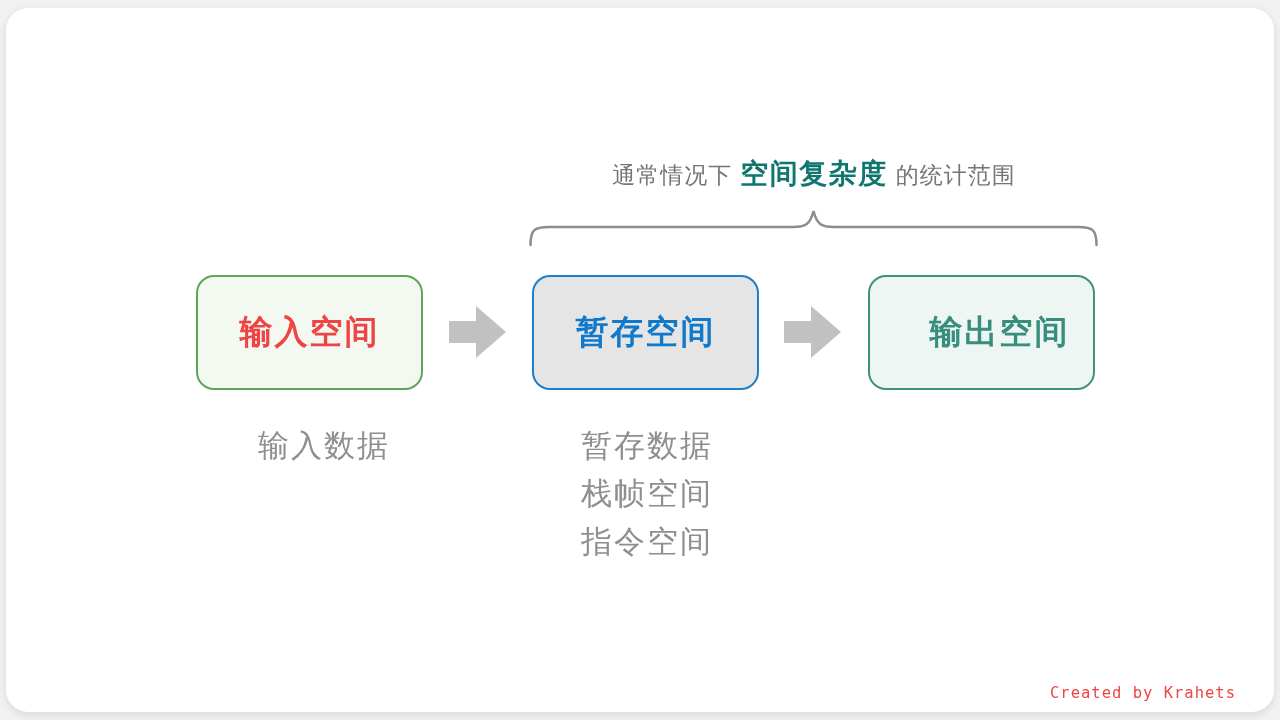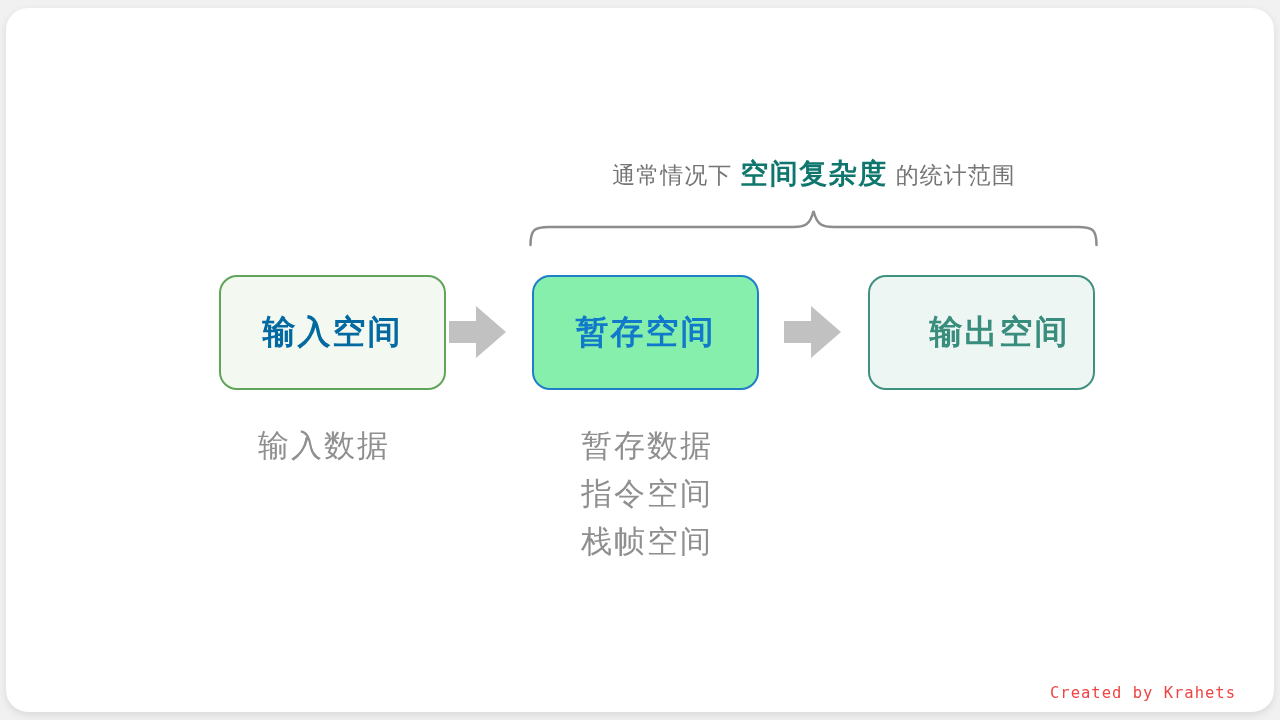--- a/index.html
+++ b/index.html
@@ -62,46 +62,46 @@
     <span class="cap-regular">通常情况下</span>
     <span class="cap-bold">空间复杂度</span>
     <span class="cap-regular">的统计范围</span>
   </div>
 
   <svg class="brace" width="569" height="40" viewBox="0 0 569 40">
     <path d="M 1.5 37 C 1.5 22, 5 19, 20 19 L 264 19 C 276 19, 281 17, 284.5 3
              C 288 17, 293 19, 305 19 L 549 19 C 564 19, 567.5 22, 567.5 37" fill="none" stroke="#8d8d8d" stroke-width="2.5" stroke-linecap="round"></path>
   </svg>
 
-  <div class="space-box box-input" style="border-color: rgb(97, 164, 91); background-color: rgb(243, 249, 240); color: #0369a1; margin-left: 23px;">
+  <div class="space-box box-input" style="border-color: rgb(97, 164, 91); background-color: rgb(243, 249, 240); color: #ef4444;">
     <span>输入空间</span>
   </div>
 
   <svg class="arrow arrow-1" width="58" height="54" viewBox="0 0 58 54">
     <polygon points="0,16 27,16 27,1 57,27 27,53 27,38 0,38" fill="#c1c1c1"></polygon>
   </svg>
 
-  <div class="space-box box-temp" style="border-color: rgb(30, 127, 200); background-color: #86efac; color: rgb(17, 121, 201);">
+  <div class="space-box box-temp" style="border-color: rgb(30, 127, 200); background-color: #e5e5e5; color: rgb(17, 121, 201);">
     <span>暂存空间</span>
   </div>
 
   <svg class="arrow arrow-2" width="58" height="54" viewBox="0 0 58 54">
     <polygon points="0,16 27,16 27,1 57,27 27,53 27,38 0,38" fill="#c1c1c1"></polygon>
   </svg>
 
   <div class="space-box box-output" style="border-color: rgb(63, 145, 127); background-color: rgb(238, 246, 243); color: rgb(57, 141, 125); padding-left: 36px;">
     <span>输出空间</span>
   </div>
 
   <div class="note note-input">
     <div>输入数据</div>
   </div>
 
   <div class="note note-temp">
     <div>暂存数据</div>
+    <div>栈帧空间</div>
     <div>指令空间</div>
-    <div>栈帧空间</div>
   </div>
 
 
   <div class="credit">Created by Krahets</div>
 
 </div>
 
 </body></html>

